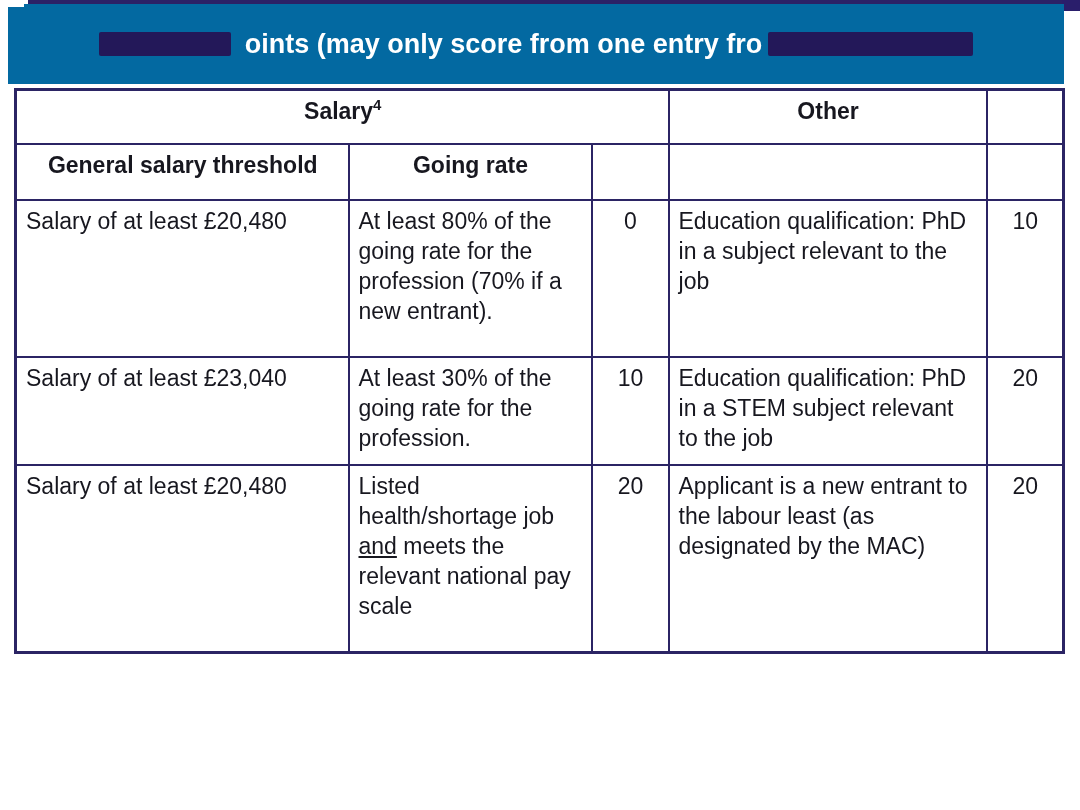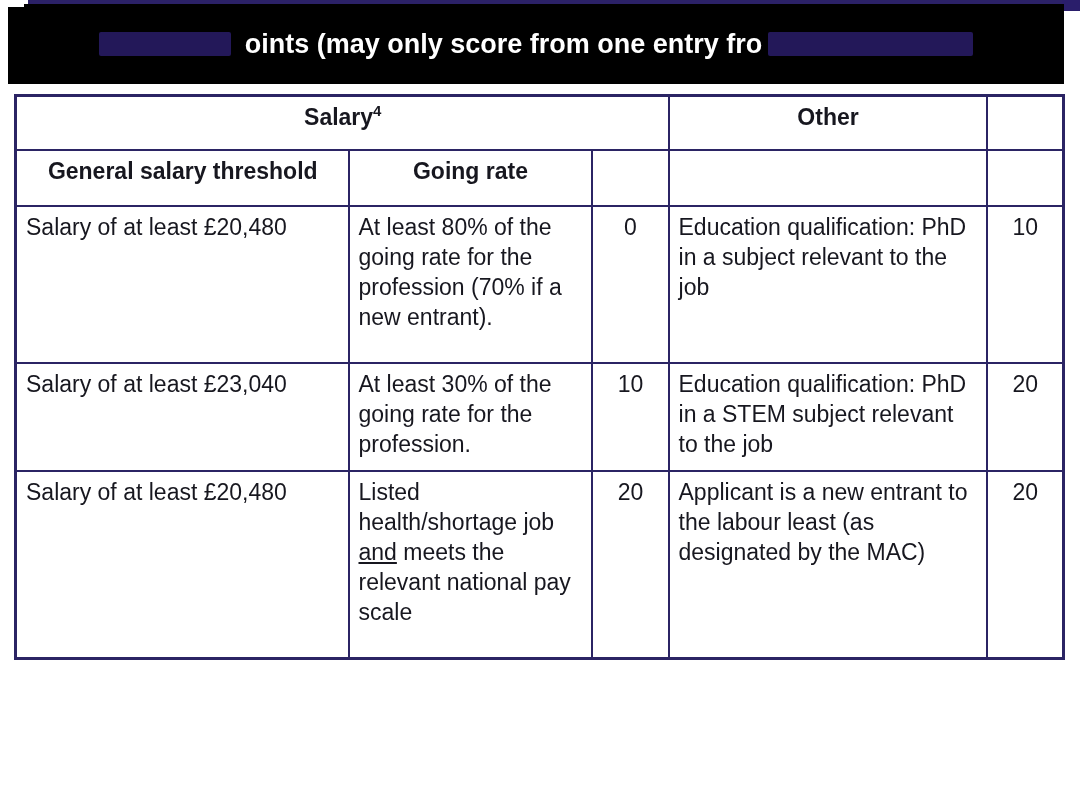--- a/index.html
+++ b/index.html
@@ -35,21 +35,21 @@
     width: 24px; height: 7px;
     background: #ffffff;
     z-index: 3;
   }
 
   
   .banner {
     position: absolute;
     left: 8px; top: 4px;
     width: 1056px; height: 80px;
-    background: #000000;
+    background: #0369a1;
     color: #ffffff;
     display: flex;
     flex-direction: column;
     align-items: center;
     justify-content: center;
     font-weight: bold;
     font-size: 27px;
     line-height: 31px;
     z-index: 2;
   }
@@ -68,21 +68,20 @@
 
   
   table.points-table {
     position: absolute;
     left: 14px; top: 88px;
     width: 1048px;
     border-collapse: collapse;
     table-layout: fixed;
     border: 3px solid #2b2464;
     color: #17171f;
-    margin-top: 6px;
   }
   table.points-table td {
     border: 2px solid #2b2464;
     font-size: 23px;
     line-height: 30px;
     vertical-align: top;
     padding: 5px 8px 5px 9px;
     overflow: hidden;
   }
   col.c1 { width: 333px; }

